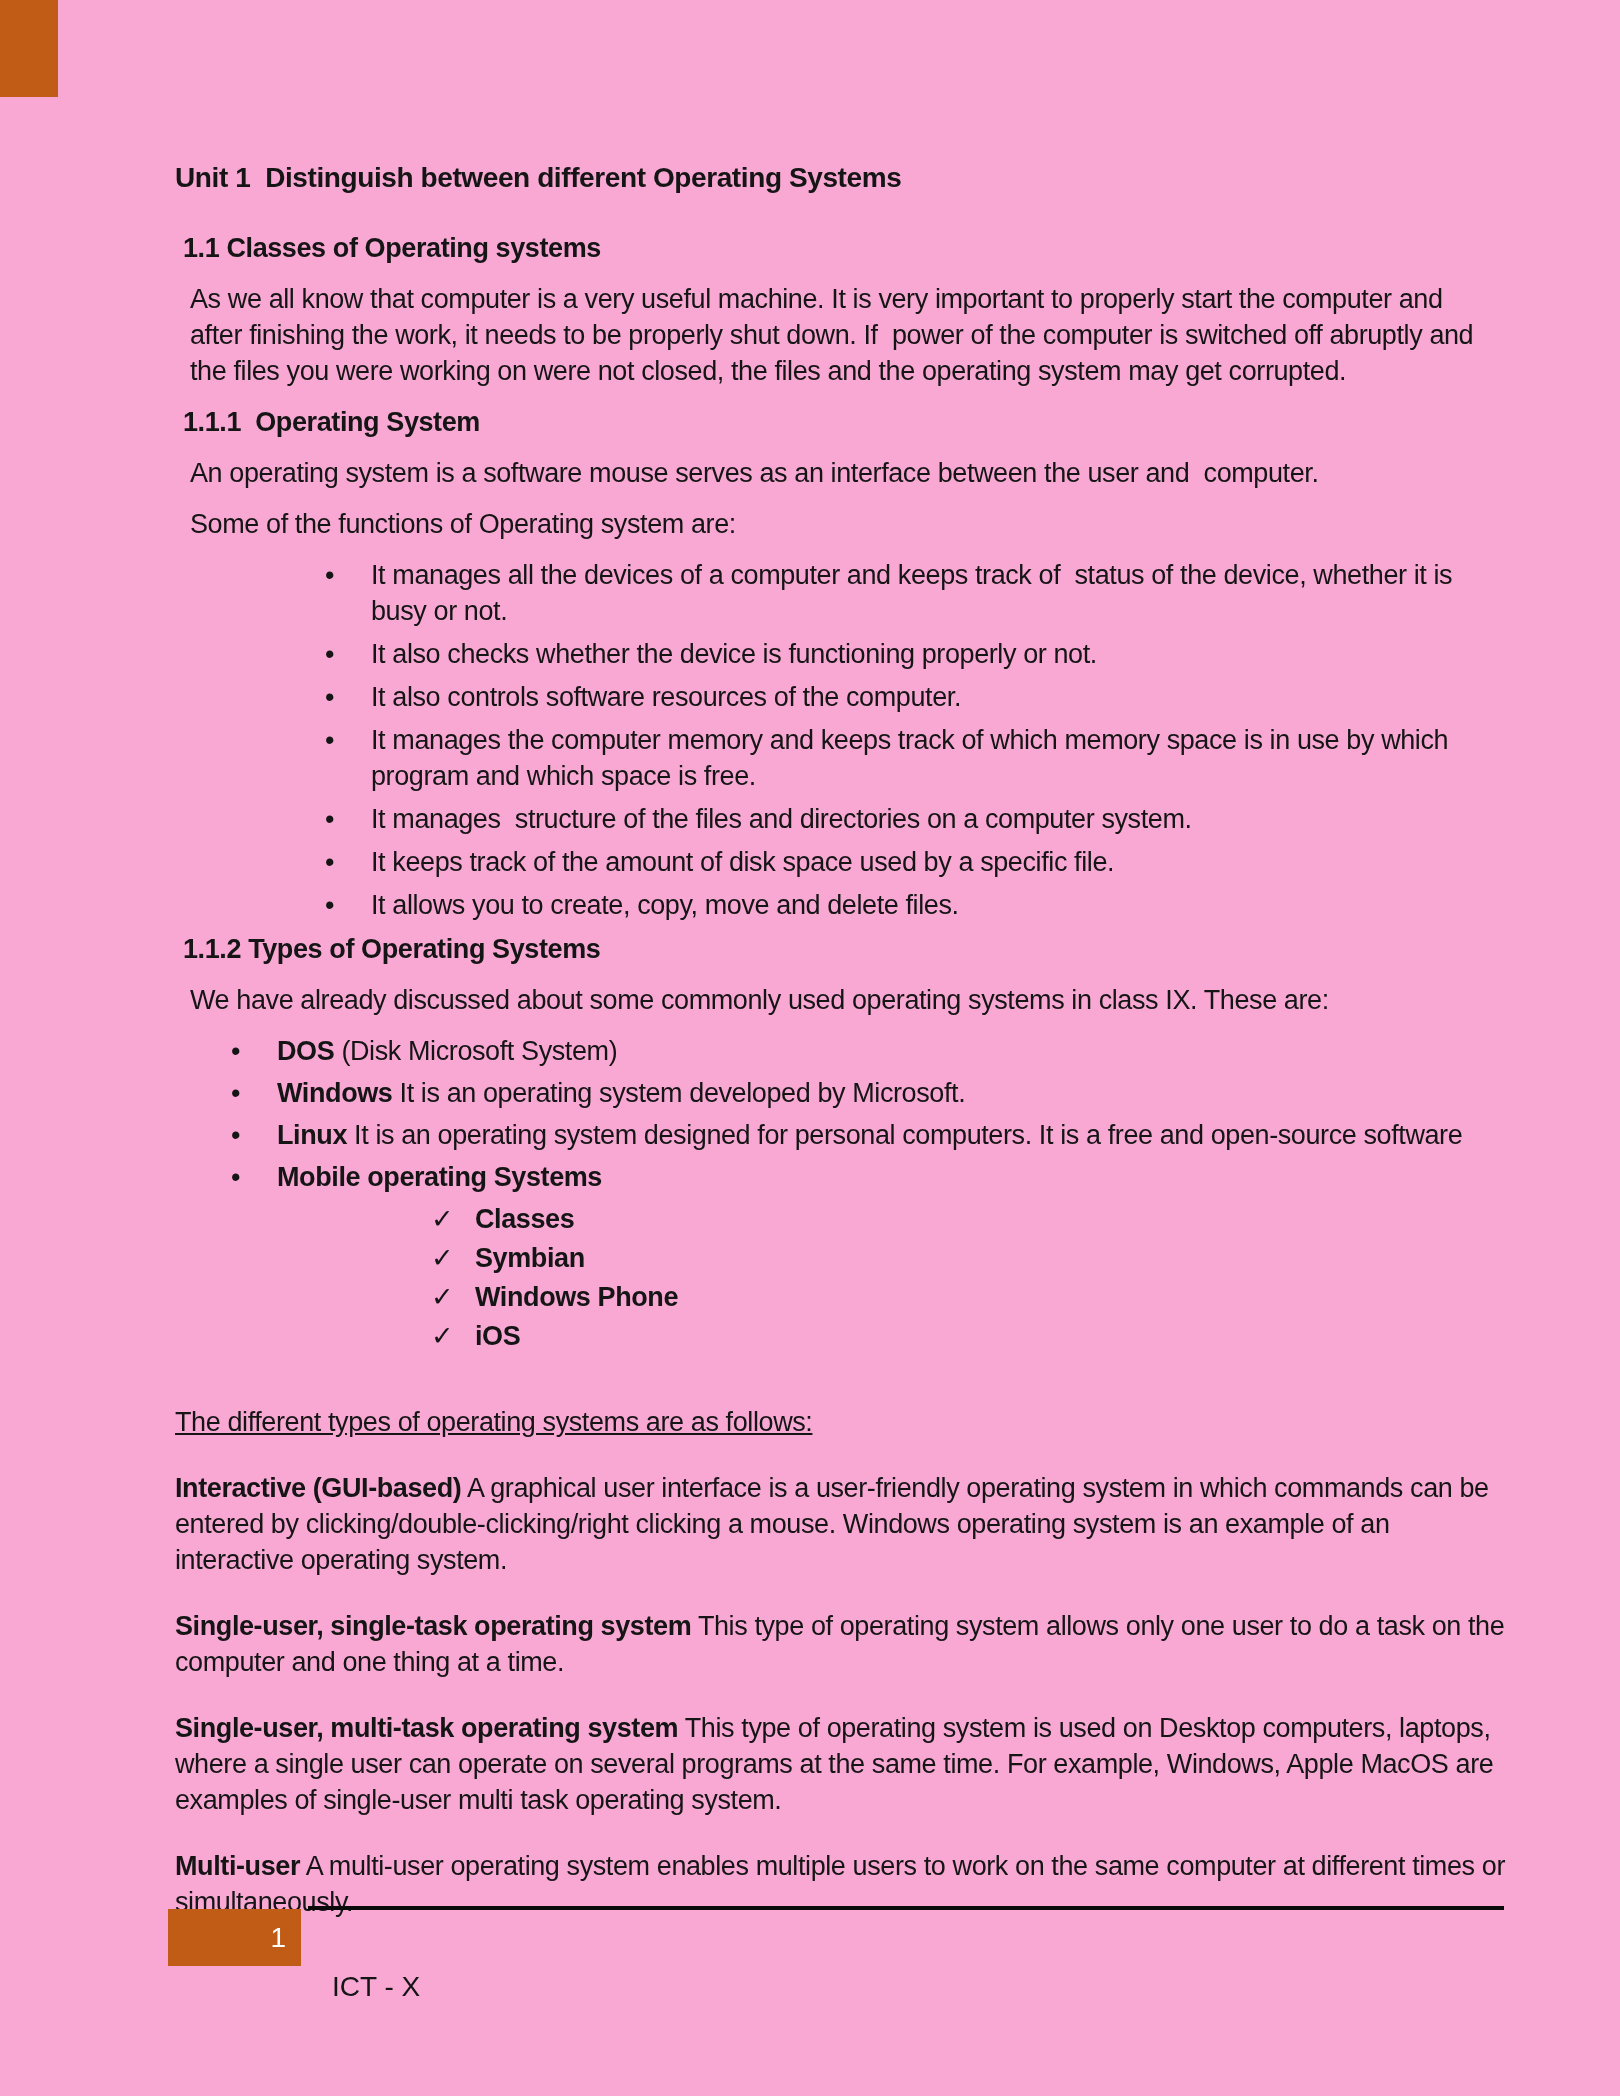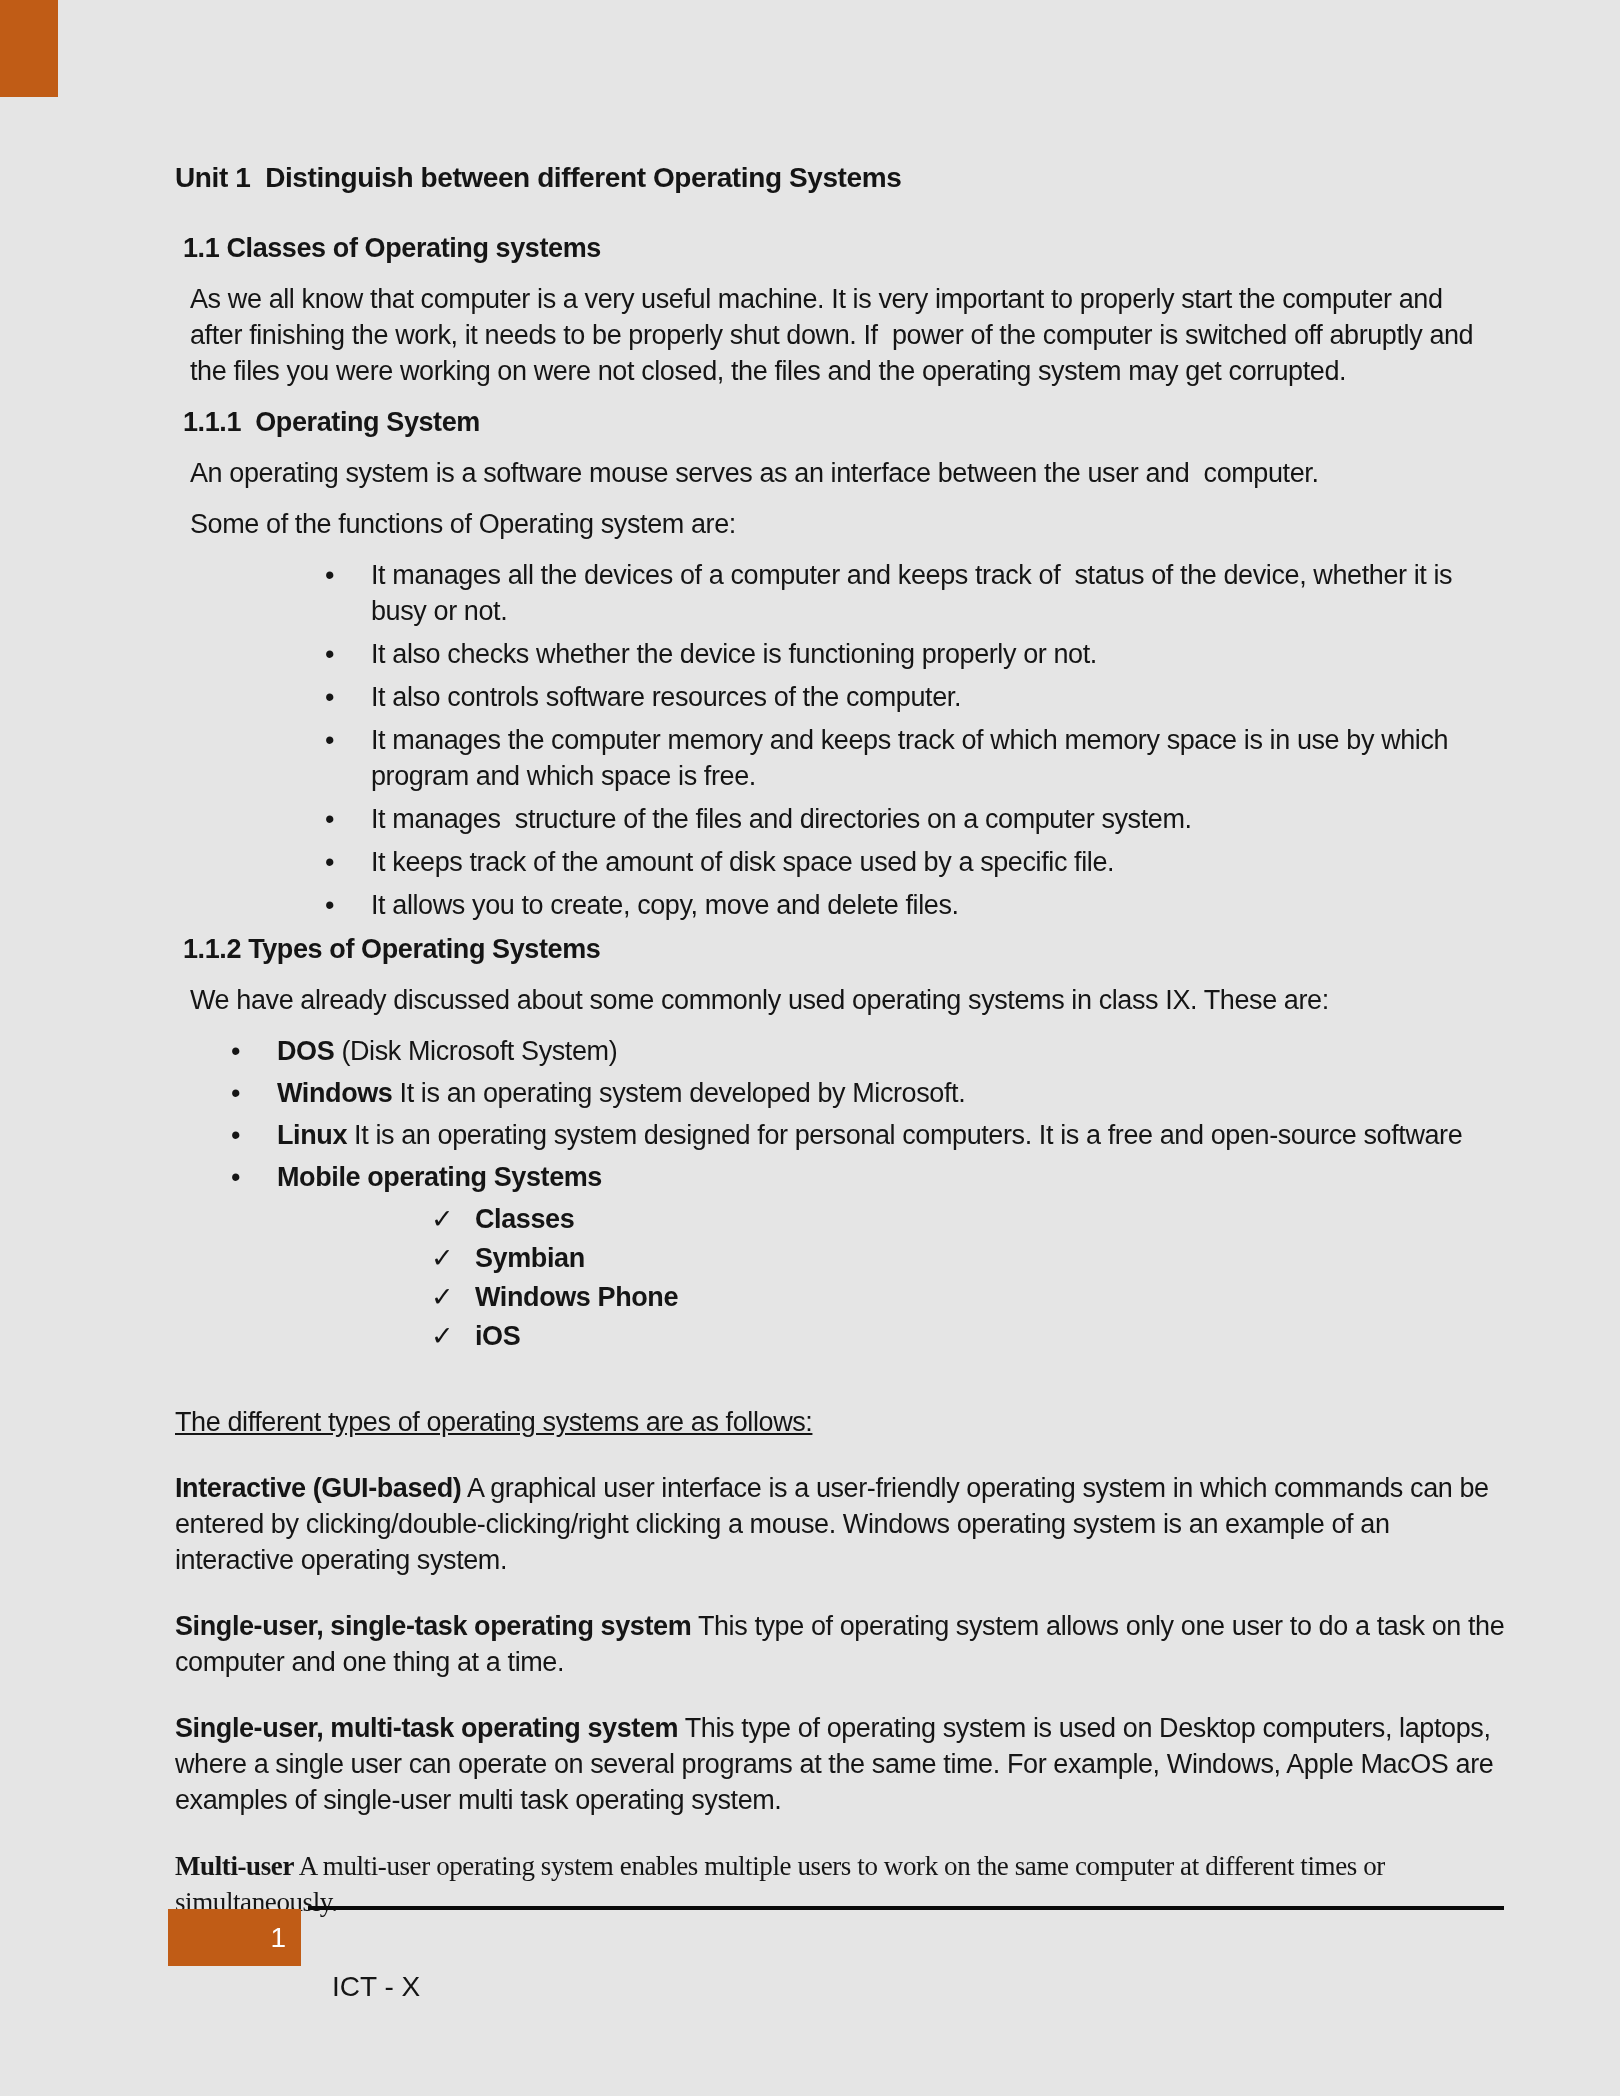--- a/index.html
+++ b/index.html
@@ -1,20 +1,20 @@
 <!DOCTYPE html>
 <html><head>
 <meta charset="utf-8">
 <style>
   html, body { margin: 0; padding: 0; background: #ffffff; }
   .page {
     position: relative;
     width: 1620px;
     height: 2096px;
-    background: #e5e5e5;
+    background: #f9a8d4;
     font-family: "Liberation Sans", "DejaVu Sans", sans-serif;
     color: #151515;
     overflow: hidden;
   }
   .corner-accent {
     position: absolute;
     left: 0; top: 0;
     width: 58px; height: 97px;
   }
   .content {
@@ -45,21 +45,21 @@
   .li-text { flex: 1 1 auto; white-space: pre-wrap; }
   .fn-list { padding-left: 150px; margin: 0 0 2px 0; }
   .fn-list .li { margin-bottom: 7px; }
   .fn-list .li:last-child { margin-bottom: 0; }
   .os-list { padding-left: 56px; margin: 0; }
   .os-list .li { margin-bottom: 6px; }
   .check-list { padding-left: 200px; margin: 2px 0 0 0; }
   .check-list .li { margin-bottom: 3px; font-weight: bold; }
   .lead-line { margin: 50px 0 30px 0; white-space: pre-wrap; text-decoration: underline; }
   .type-par { margin: 0 0 30px 0; white-space: pre-wrap; }
-  .type-par:last-child { margin-bottom: 16px; font-family: Liberation Serif, serif; }
+  .type-par:last-child { margin-bottom: 16px; }
   .footer-rule {
     position: absolute;
     left: 308px; top: 1906px;
     width: 1196px; height: 4px;
     background: #0a0a0a;
   }
   .footer-box {
     position: absolute;
     left: 168px; top: 1909px;
     width: 133px; height: 57px;

